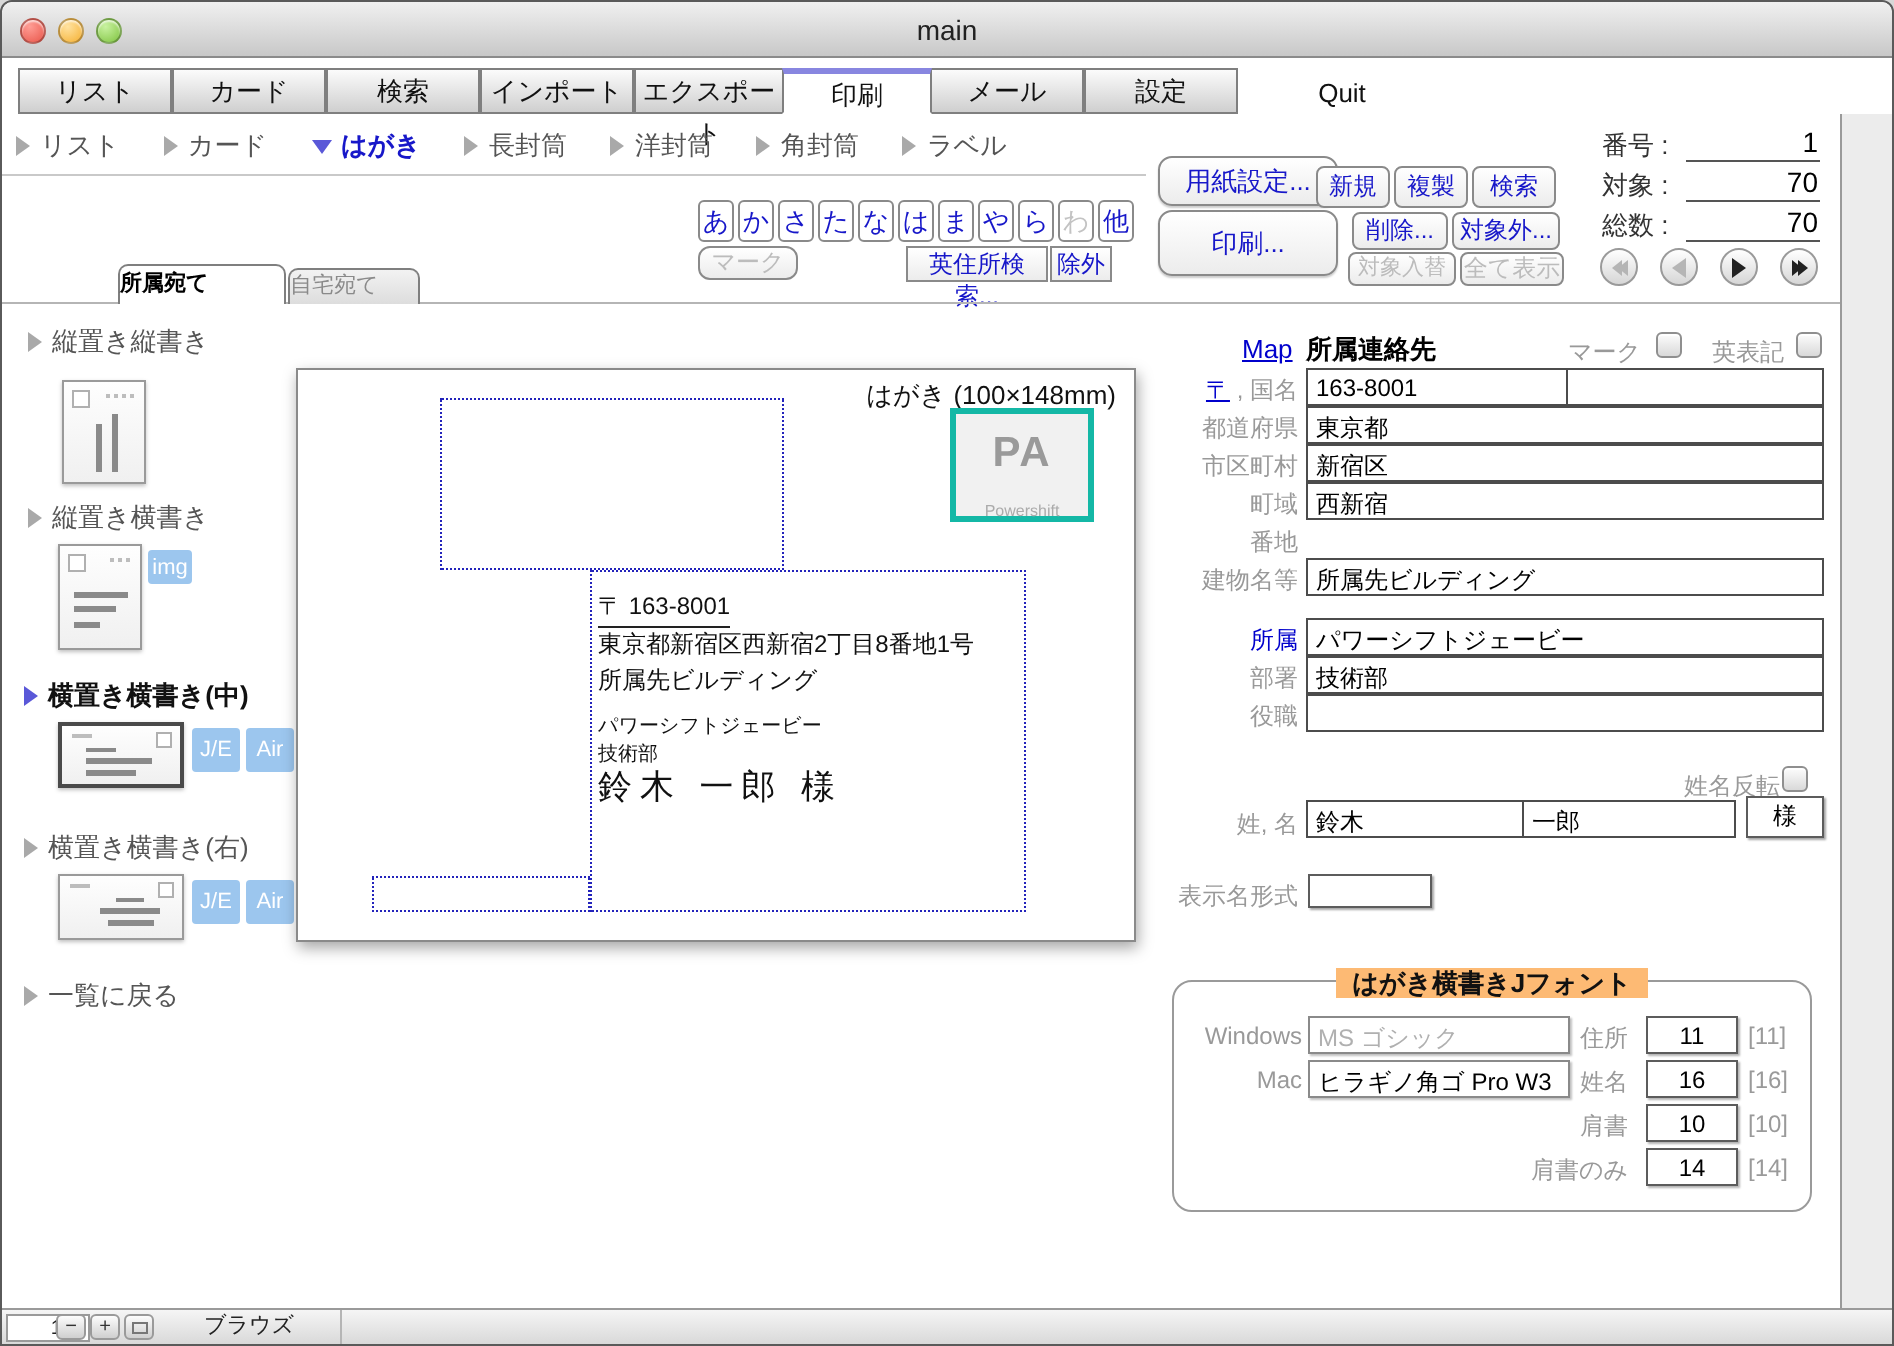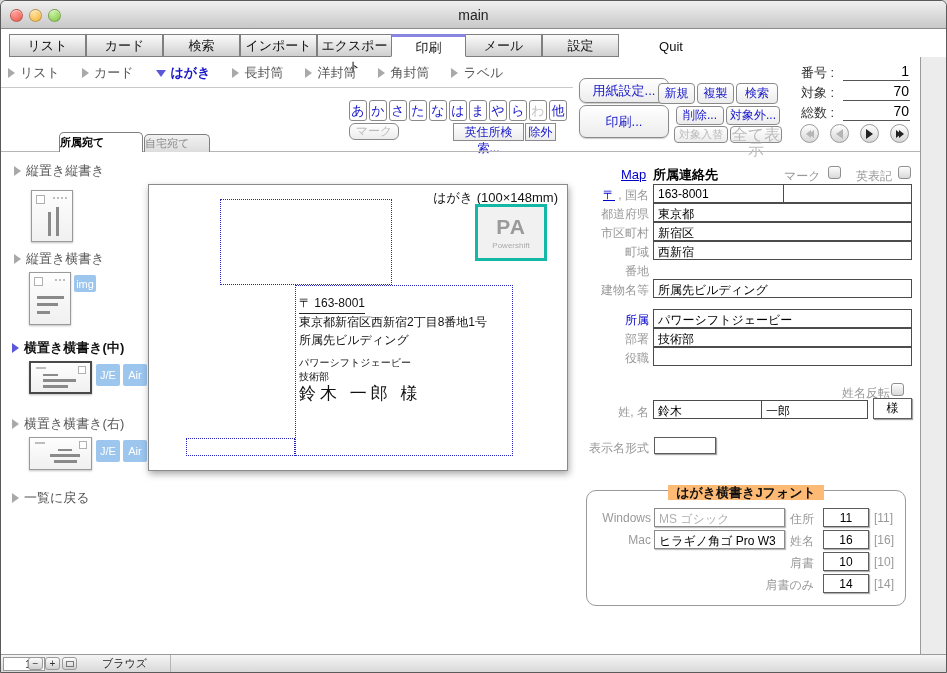--- a/index.html
+++ b/index.html
@@ -162,21 +162,21 @@
 
   <div class="btn big" style="left:578px; top:77px; width:90px; height:25px; line-height:23px;">用紙設定...</div>
   <div class="btn big" style="left:578px; top:104px; width:90px; height:33px; line-height:31px;">印刷...</div>
 
   <div class="btn" style="left:657px; top:82px; width:37px; height:21px; line-height:19px;">新規</div>
   <div class="btn" style="left:696px; top:82px; width:37px; height:21px; line-height:19px;">複製</div>
   <div class="btn" style="left:735px; top:82px; width:42px; height:21px; line-height:19px;">検索</div>
   <div class="btn" style="left:675px; top:105px; width:48px; height:19px; line-height:17px;">削除...</div>
   <div class="btn" style="left:725px; top:105px; width:54px; height:19px; line-height:17px;">対象外...</div>
   <div class="btn disabled" style="left:673px; top:125px; width:54px; height:17px; line-height:15px; font-size:11px;">対象入替</div>
-  <div class="btn disabled" style="left:729px; top:125px; width:52px; height:17px; line-height:15px; font-size:16px;">全て表示</div>
+  <div class="btn disabled" style="left:729px; top:125px; width:52px; height:17px; line-height:15px; font-size:12px;">全て表示</div>
 
   <div>
     <div class="kana-btn" style="left:348px; top:99px;">あ</div>
     <div class="kana-btn" style="left:368px; top:99px;">か</div>
     <div class="kana-btn" style="left:388px; top:99px;">さ</div>
     <div class="kana-btn" style="left:408px; top:99px;">た</div>
     <div class="kana-btn" style="left:428px; top:99px;">な</div>
     <div class="kana-btn" style="left:448px; top:99px;">は</div>
     <div class="kana-btn" style="left:468px; top:99px;">ま</div>
     <div class="kana-btn" style="left:488px; top:99px;">や</div>
@@ -276,21 +276,21 @@
 
   <div class="side-label" style="left:11px; top:488px;">
     <span class="tri-r"></span>
       <span>一覧に戻る</span>
   </div>
 
   <div class="card">
     <div class="card-text" style="right:9px; top:4px; font-size:13px;">はがき (100×148mm)</div>
     <div class="abs" style="left:326px; top:19px; width:72px; height:57px; background:#f1f1f1; border:3px solid #14b8a6; text-align:center;">
       <div style="font-size:21px; font-weight:bold; color:#9a9a9a; margin-top:8px; letter-spacing:1px;">PA</div>
-      <div style="font-size:8px; color:#ababab; margin-top:2px;">Powershift</div>
+      <div style="font-size:8px; color:#ababab; margin-top:12px;">Powershift</div>
     </div>
     <div class="dotted" style="left:71px; top:14px; width:172px; height:86px;"></div>
     <div class="dotted" style="left:146px; top:100px; width:218px; height:171px;"></div>
     <div class="dotted" style="left:37px; top:253px; width:109px; height:18px;"></div>
     <div class="card-text" style="left:150px; top:110px; font-size:12px; border-bottom:1px solid #222; padding-bottom:1px;">〒 163-8001</div>
     <div class="card-text" style="left:150px; top:129px; font-size:12px;">東京都新宿区西新宿2丁目8番地1号</div>
     <div class="card-text" style="left:150px; top:147px; font-size:12px;">所属先ビルディング</div>
     <div class="card-text" style="left:150px; top:171px; font-size:10px;">パワーシフトジェービー</div>
     <div class="card-text" style="left:150px; top:185px; font-size:10px;">技術部</div>
     <div class="card-text" style="left:150px; top:197px; font-size:17px; letter-spacing:4px;">鈴木 一郎 様</div>

